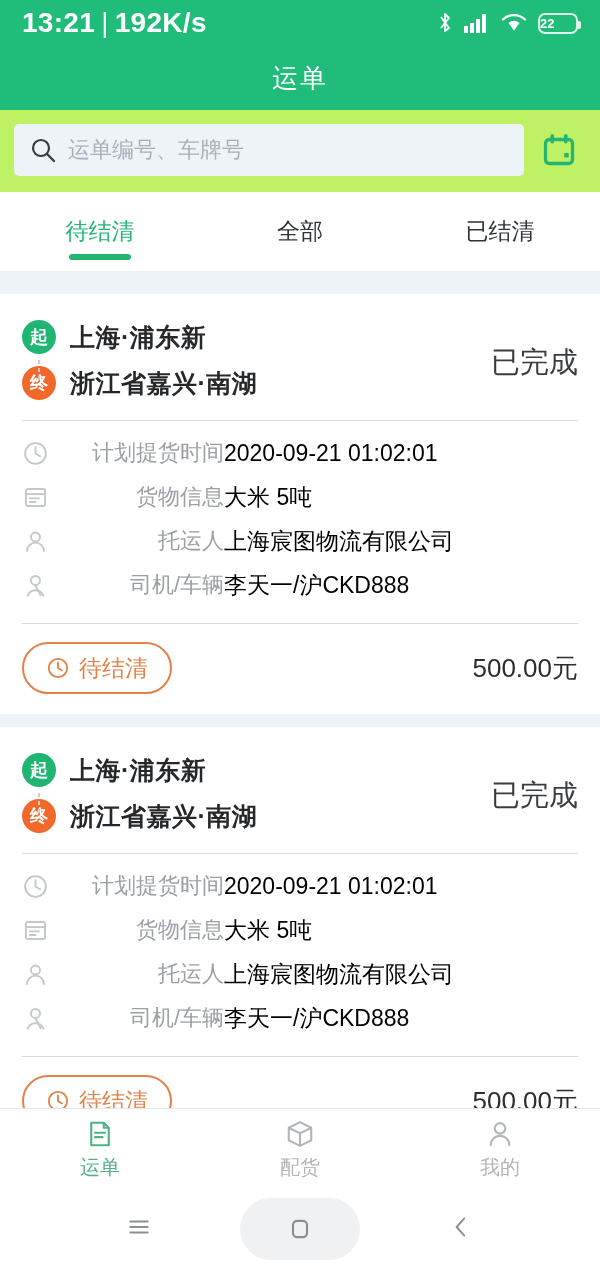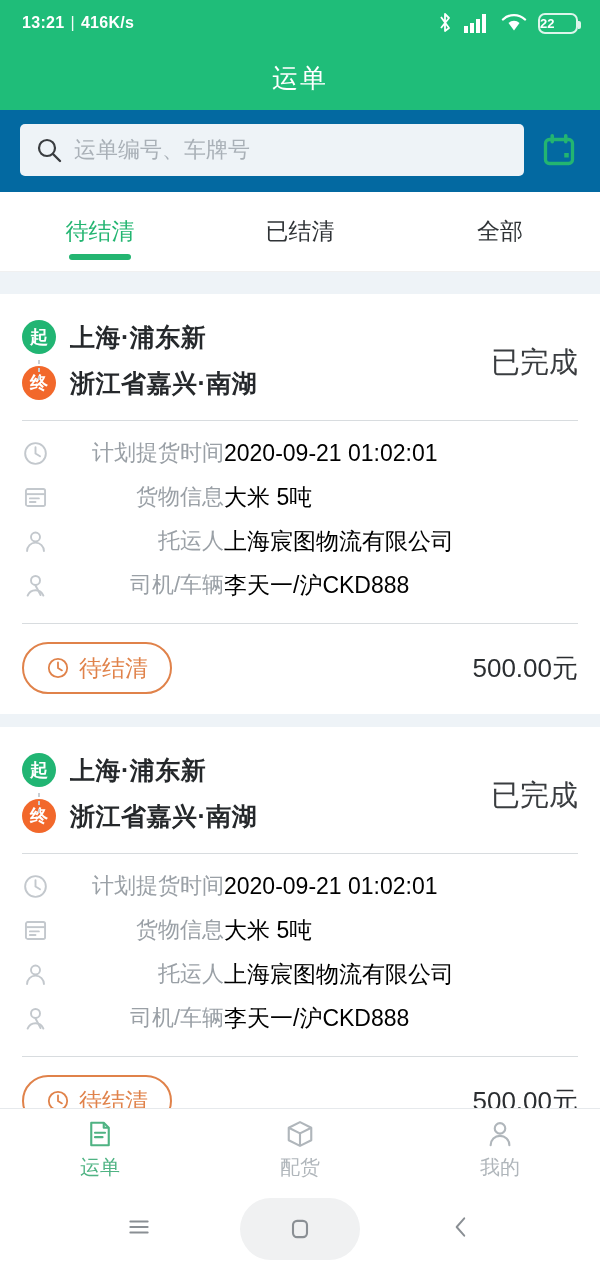--- a/index.html
+++ b/index.html
@@ -10,21 +10,21 @@
     overflow:hidden;
   }
   .phone { position:relative; width:600px; height:1268px; background:#eef3f7; }
 
   
   .statusbar{
     height:46px; background:#1fbd79; color:#fff;
     display:flex; align-items:center; justify-content:space-between;
     padding:0 22px;
   }
-  .sb-left{ font-size:16px; font-weight:bold; letter-spacing:.3px; display:flex; align-items:center; gap:6px;text-align:right;}
+  .sb-left{ font-size:28px; font-weight:bold; letter-spacing:.3px; display:flex; align-items:center; gap:6px;text-align:right;}
   .sb-sep{ font-weight:400; opacity:.95; }
   .sb-right{ display:flex; align-items:center; gap:11px; }
   .ic{ display:block; }
   .battery{
     width:40px; height:21px; border:2px solid rgba(255,255,255,.85); border-radius:7px;
     display:flex; align-items:center; justify-content:flex-start; position:relative;
     font-size:13px; font-weight:bold; color:#fff;
   }
   .battery:after{
     content:""; position:absolute; right:-5px; top:6px; width:3px; height:8px;
@@ -33,21 +33,21 @@
 
   
   .titlebar{
     height:64px; background:#1fbd79; color:#fff;
     display:flex; align-items:center; justify-content:center;
     font-size:26px; letter-spacing:2px;
   }
 
   
   .searchwrap{
-    background:#0369a1; padding:14px 20px 16px 20px;
+    background:#bef264; padding:14px 20px 16px 14px;
     display:flex; align-items:center; gap:14px;
   }
   .searchbox{
     flex:1; height:52px; background:#eef3f7; border-radius:5px;
     display:flex; align-items:center; padding:0 16px; gap:12px;
   }
   .searchbox .ph{ color:#a9b0b7; font-size:22px; }
   .cal-btn{ width:42px; height:42px; display:flex; align-items:center; justify-content:center; }
 
   
@@ -133,21 +133,21 @@
 </style>
 </head>
 <body>
 
 <div class="phone">
 
   <div class="statusbar">
     <div class="sb-left">
       <span>13:21</span>
       <span class="sb-sep">|</span>
-      <span>416K/s</span>
+      <span>192K/s</span>
     </div>
     <div class="sb-right">
       <svg class="ic" width="16" height="22" viewBox="0 0 16 22">
         <path d="M4 5 L12 16 L8 19 L8 2 L12 6 L4 16" fill="none" stroke="#fff" stroke-width="1.8" stroke-linejoin="round"></path>
       </svg>
       <svg class="ic" width="26" height="20" viewBox="0 0 26 20">
         <rect x="0" y="13" width="4" height="7" fill="#fff"></rect>
         <rect x="6" y="10" width="4" height="10" fill="#fff"></rect>
         <rect x="12" y="6" width="4" height="14" fill="#fff"></rect>
         <rect x="18" y="1" width="4" height="19" fill="#fff"></rect>
@@ -182,24 +182,24 @@
         <rect x="15.5" y="14" width="3" height="3" fill="#23b571"></rect>
       </svg>
     </div>
   </div>
 
   <div class="tabs">
     <div class="tab active">
       <span>待结清</span>
     </div>
     <div class="tab">
+      <span>全部</span>
+    </div>
+    <div class="tab">
       <span>已结清</span>
-    </div>
-    <div class="tab">
-      <span>全部</span>
     </div>
   </div>
 
   <div class="clip">
 
     <div class="card">
       <div class="route">
         <div class="dashline"></div>
         <div class="route-col">
           <div class="rline">

